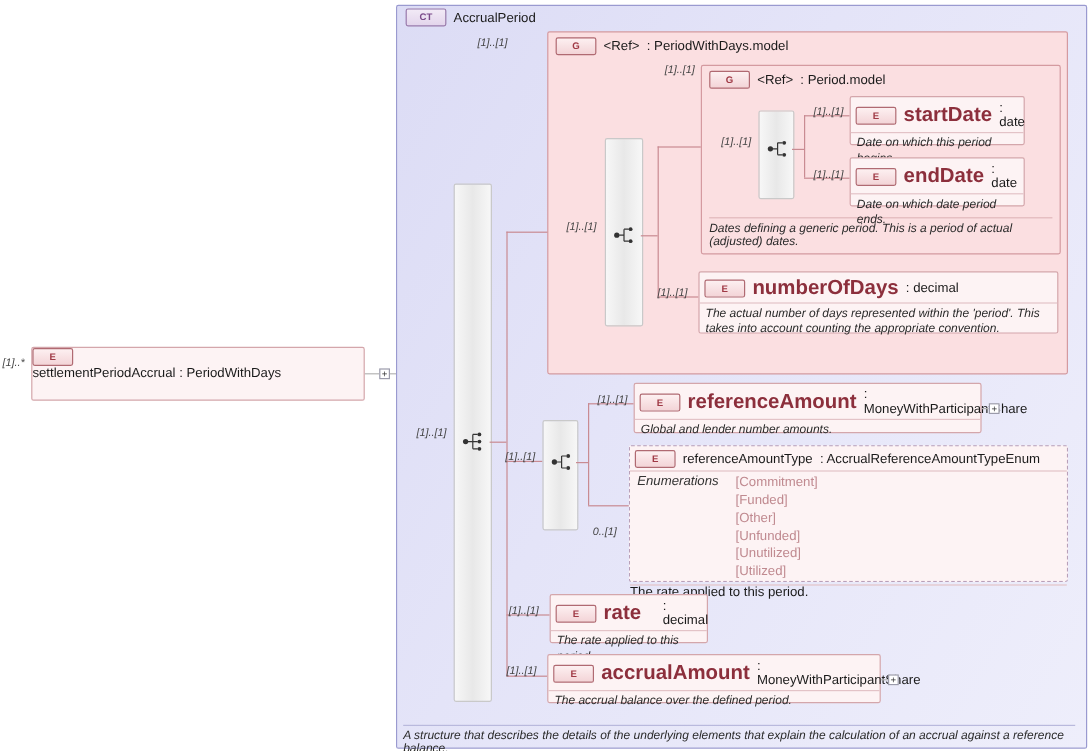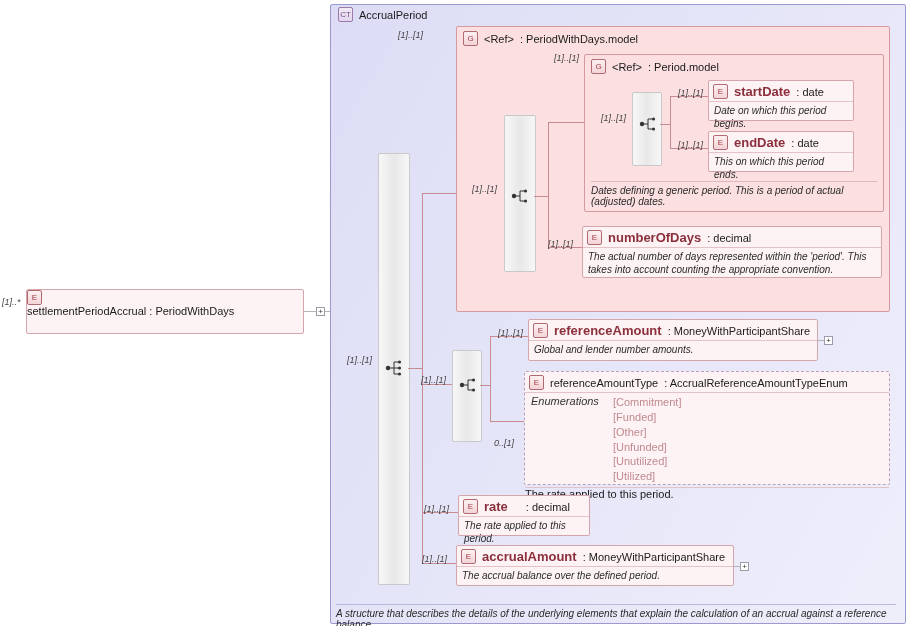--- a/index.html
+++ b/index.html
@@ -18,46 +18,46 @@
     position:absolute;
     border:1px solid #9a9ad0;
     background:linear-gradient(120deg,#dcdcf5 0%,#e4e4f8 40%,#eeeefb 100%);
     border-radius:2px;
   }
   .ct-header{
     position:absolute;
     display:flex;align-items:center;gap:6px;
   }
   .badge{
-    width:15px;height:15px;
+    width:34px;height:15px;
     border:1px solid #b06a72;
     border-radius:2px;
     background:linear-gradient(#fdf0f1,#f3d4d7);
     color:#a03a46;
-    font-size:8px;font-weight:normal;
+    font-size:8px;font-weight:bold;
     display:flex;align-items:center;justify-content:center;
     box-sizing:border-box;
     flex:0 0 auto;
   }
   .badge.ct{color:#7a4a8a;border-color:#9a7aaa;background:linear-gradient(#f2eaf6,#e3d5ec);}
   .badge.g{color:#a03a46;}
   .title-txt{font-size:11px;color:#1a1a1a;}
 
   .elem{
     position:absolute;
     border:1px solid #d4a6ab;
     background:#fdf3f4;
     border-radius:2px;
     box-sizing:border-box;
   }
   .elem .hd{
     display:flex;align-items:center;gap:6px;
     padding:3px 5px 2px 4px;
   }
-  .elem .nm{font-weight:bold;color:#8c2f3c;font-size:13px;}
+  .elem .nm{font-weight:bold;color:#8c2f3c;font-size:17px;}
   .elem .ty{color:#1a1a1a;font-size:11px;}
   .elem .sep{border-top:1px solid #e3c3c7;margin:0;}
   .elem .doc{
     font-style:italic;font-size:10px;color:#2a2a2a;
     padding:3px 5px 4px 5px;line-height:1.25;
   }
   .grp{
     position:absolute;
     border:1px solid #d49aa0;
     background:#fbdfe1;
@@ -250,21 +250,21 @@
 </div>
 
 <div class="occ" style="left:678px;top:140px;">[1]..[1]</div>
 <div class="elem" style="left:708px;top:131px;width:146px;height:41px;">
   <div class="hd">
     <span class="badge">E</span>
     <span class="nm">endDate</span>
     <span class="ty">: date</span>
   </div>
   <div class="sep"></div>
-  <div class="doc">This on which this period ends.</div>
+  <div class="doc">Date on which date period ends.</div>
 </div>
 
 <div class="occ" style="left:548px;top:239px;">[1]..[1]</div>
 <div class="elem" style="left:582px;top:226px;width:300px;height:52px;">
   <div class="hd">
     <span class="badge">E</span>
     <span class="nm">numberOfDays</span>
     <span class="ty">: decimal</span>
   </div>
   <div class="sep"></div>

